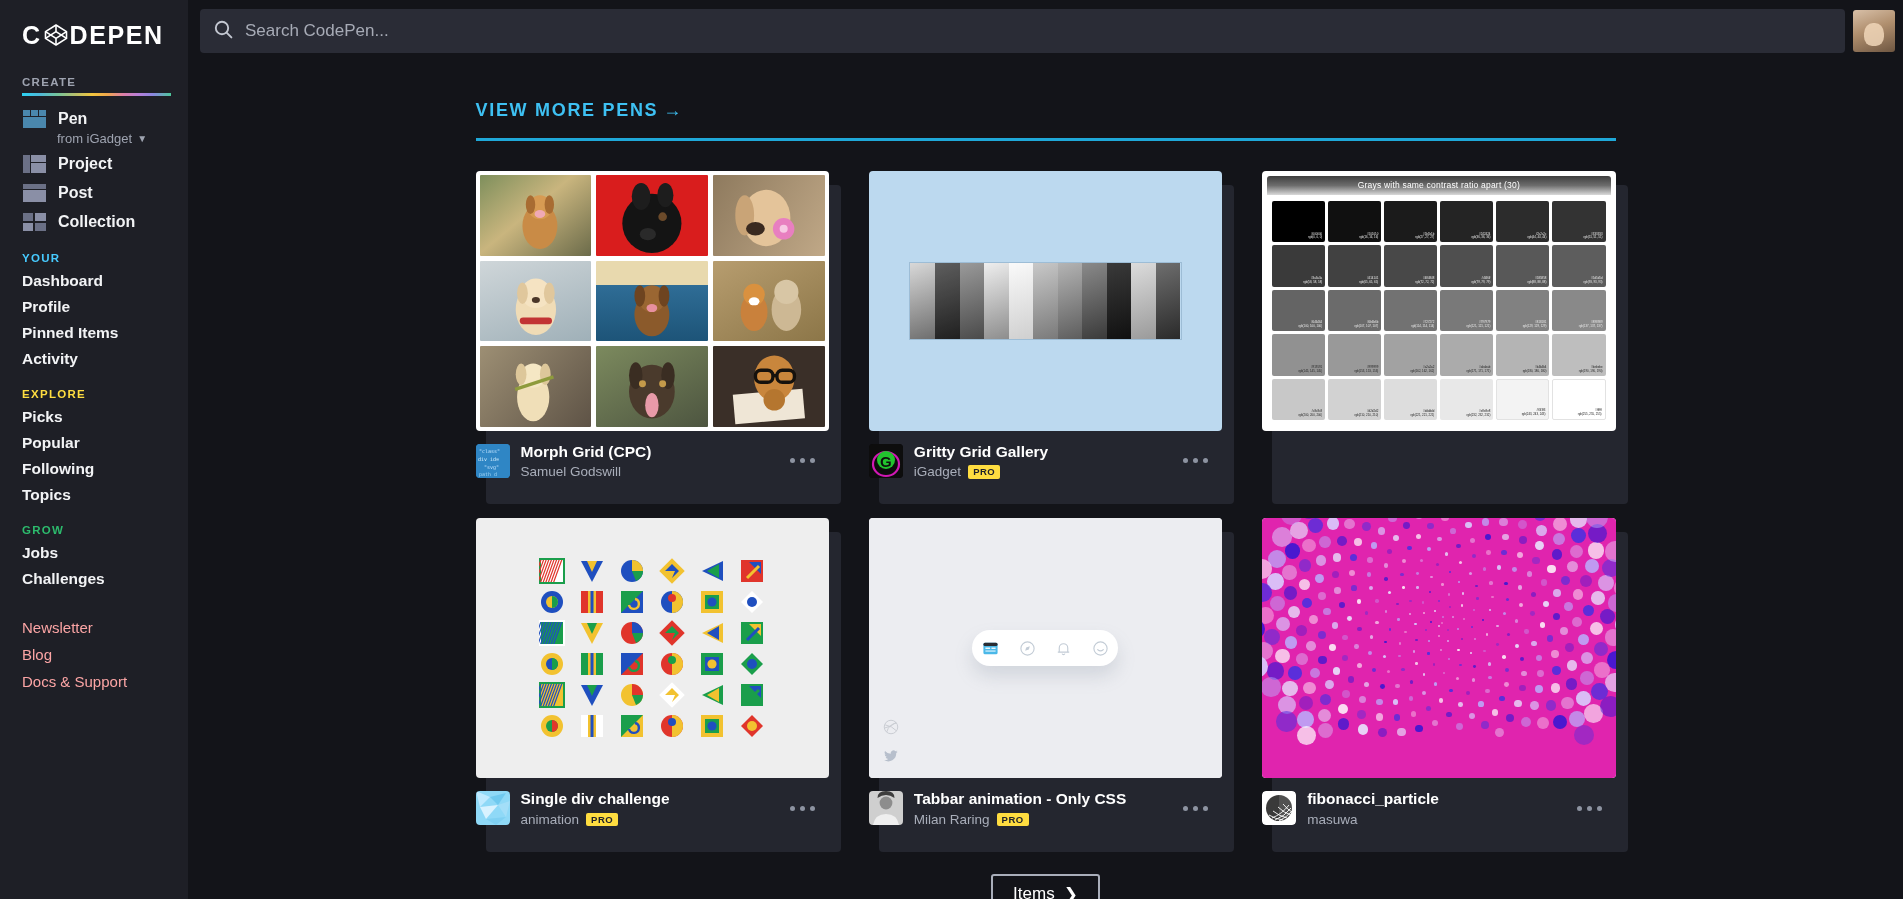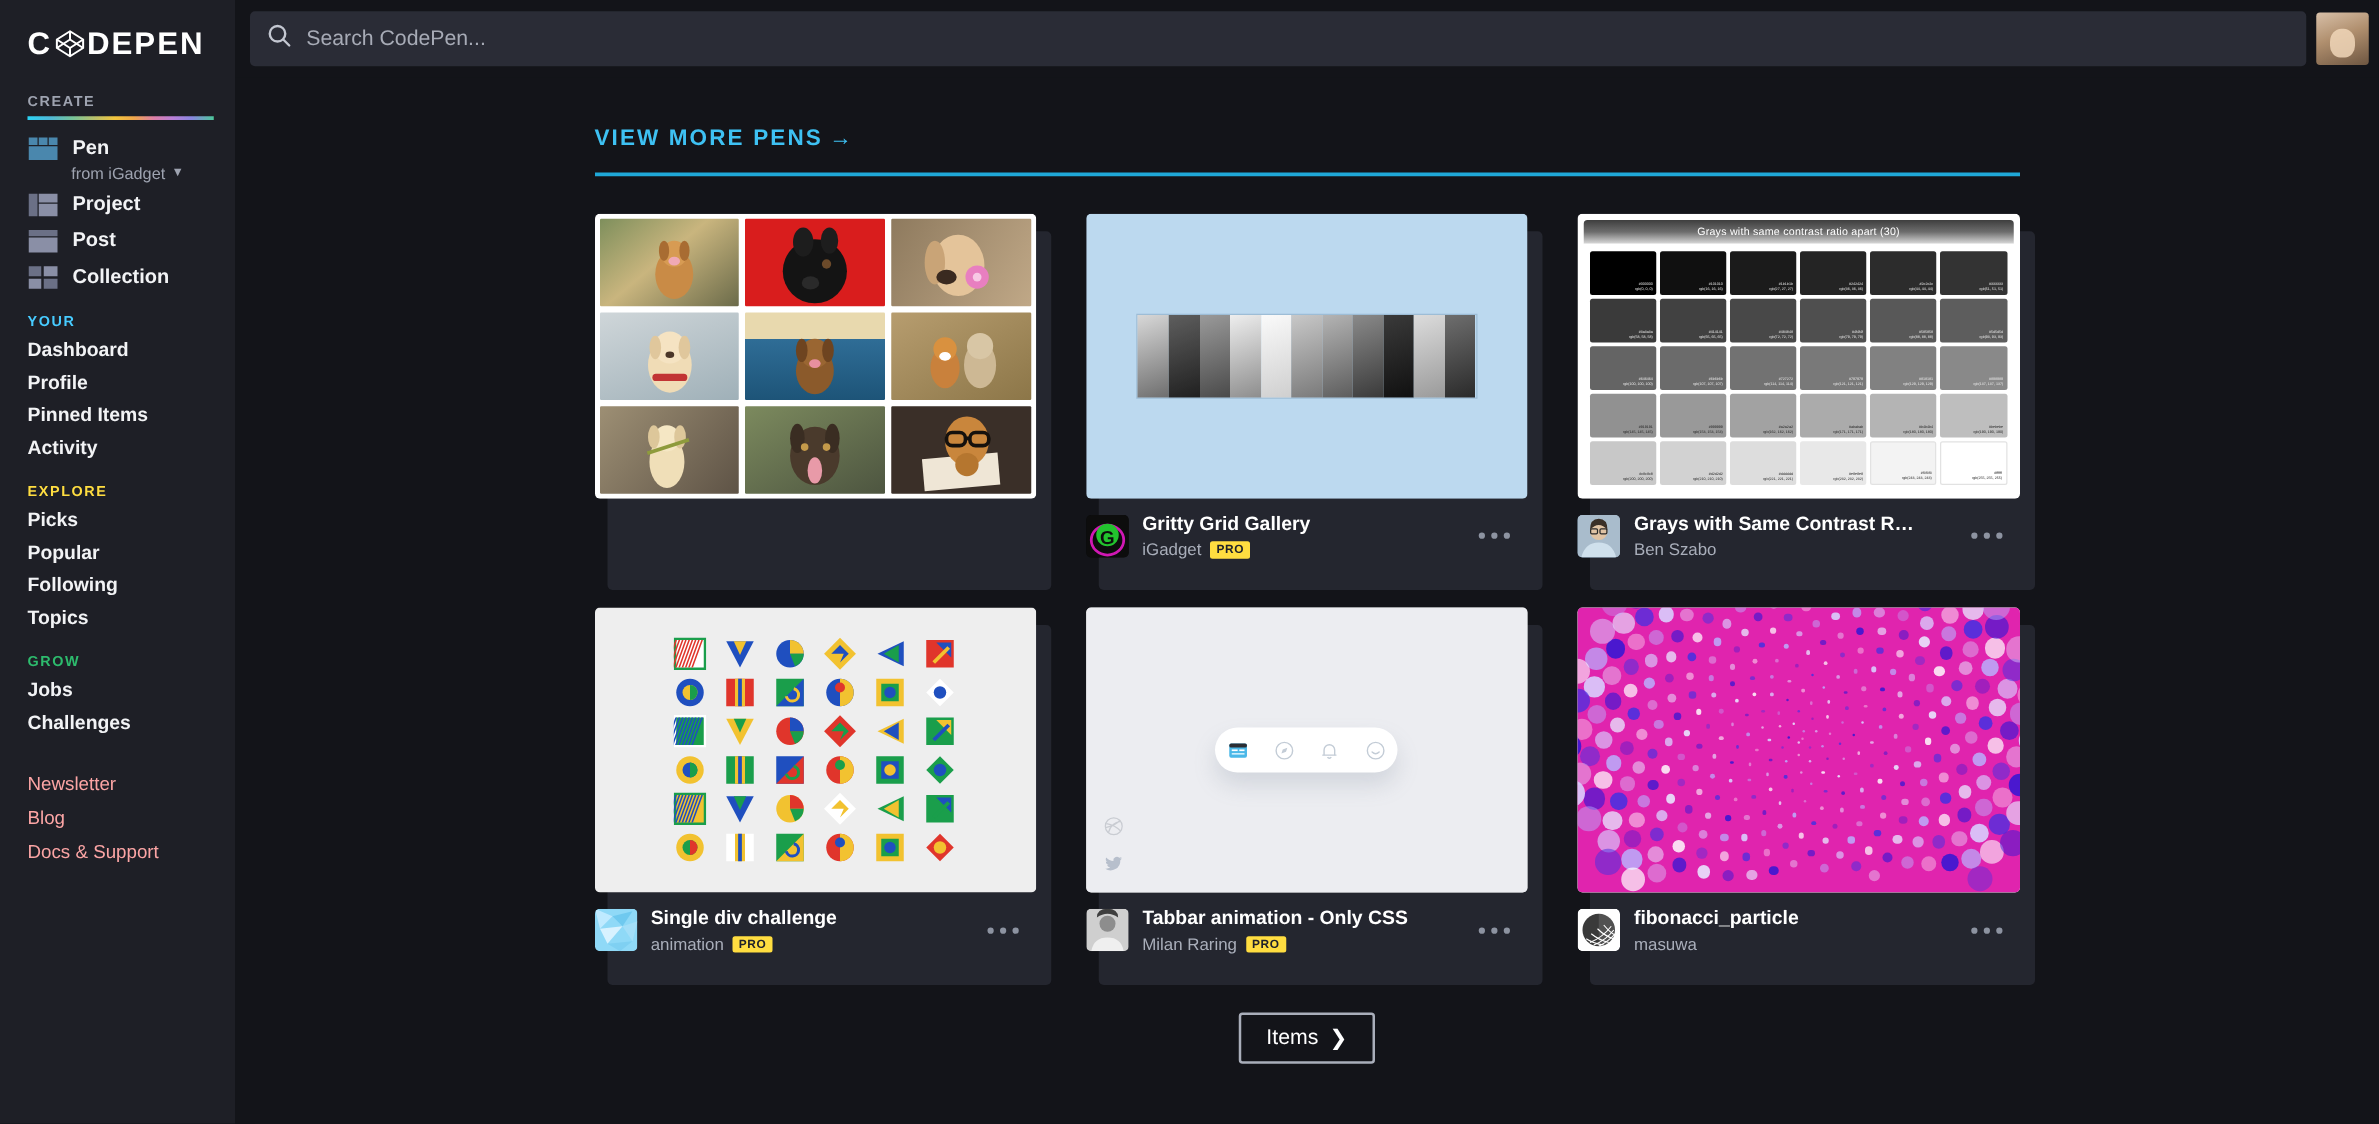--- a/index.html
+++ b/index.html
@@ -115,21 +115,21 @@
     display: grid; grid-template-columns: repeat(3, 1fr);
     column-gap: 40px; row-gap: 26px; margin-top: 30px;
   }
   .card { position: relative; }
   .card-shadow {
     position: absolute; left: 10px; top: 14px; right: -12px; bottom: -12px;
     background: #24262f; border-radius: 4px; z-index: 0;
   }
   .card-inner { position: relative; z-index: 1; }
   .thumb {
-    height: 228px; border-radius: 4px; overflow: hidden; position: relative;
+    height: 260px; border-radius: 4px; overflow: hidden; position: relative;
     cursor: pointer; background: #fff;
   }
   .meta { display: flex; align-items: center; padding: 11px 10px 13px 0; gap: 11px; }
   .meta-av {
     width: 34px; height: 34px; border-radius: 4px; flex: 0 0 34px; overflow: hidden;
     position: relative; cursor: pointer;
   }
   .meta-text { flex: 1; min-width: 0; }
   .pen-title {
     color: #fff; font-size: 15.5px; font-weight: 700; line-height: 1.25;
@@ -425,20 +425,42 @@
                   <div class="dog-cell" style="background:#3a2f28"><svg viewBox="0 0 60 60" style="width:100%;height:100%">
                         <rect x="4" y="34" width="52" height="22" fill="#efe6d6" transform="rotate(-5 30 45)"></rect>
                         <ellipse cx="34" cy="24" rx="15" ry="17" fill="#c9863c"></ellipse>
                         <ellipse cx="34" cy="40" rx="8" ry="8" fill="#b5762f"></ellipse>
                         <rect x="20" y="18" width="13" height="9" rx="4" fill="none" stroke="#15110d" stroke-width="2.5"></rect>
                         <rect x="36" y="18" width="13" height="9" rx="4" fill="none" stroke="#15110d" stroke-width="2.5"></rect>
                         <line x1="33" y1="22" x2="36" y2="22" stroke="#15110d" stroke-width="2.5"></line>
                       </svg></div>
                 </div>
               </div>
+              <div class="meta">
+                <div class="meta-av" style="background:#2e86c7">
+                  <svg viewBox="0 0 34 34" style="width:100%;height:100%">
+                    <rect width="34" height="34" fill="#2f86c5"></rect>
+                    <text x="3" y="9" font-size="5" fill="#bfe3ff" font-family="monospace">"class"</text>
+                    <text x="2" y="17" font-size="5" fill="#d7f0ff" font-family="monospace">div id=</text>
+                    <text x="8" y="25" font-size="5" fill="#bfe3ff" font-family="monospace">"svg"</text>
+                    <text x="3" y="32" font-size="5" fill="#9fd4f5" font-family="monospace">path d</text>
+                  </svg>
+                </div>
+                <div class="meta-text">
+                  <div class="pen-title">Morph Grid (CPC)</div>
+                  <div class="pen-author">
+                    <span class="uname">Samuel Godswill</span>
+                  </div>
+                </div>
+                <div class="dots">
+                    <i></i>
+                    <i></i>
+                    <i></i>
+                  </div>
+              </div>
             </div>
           </div>
 
           <div class="card">
             <div class="card-shadow"></div>
             <div class="card-inner">
               <div class="thumb">
                 <div class="gritty">
                   <div class="gritty-strip">
                     <div style="background:linear-gradient(160deg,#d8d8d8,#6e6e6e)"></div>
@@ -602,43 +624,20 @@
                       <div class="gcell" style="background: rgb(243, 243, 243); border: 1px solid rgb(226, 226, 226);">
                         <span style="color: rgb(34, 34, 34);">#f3f3f3</span>
                         <span style="color: rgb(34, 34, 34);">rgb(243, 243, 243)</span>
                       </div>
                       <div class="gcell" style="background: rgb(255, 255, 255); border: 1px solid rgb(226, 226, 226);">
                         <span style="color: rgb(34, 34, 34);">#ffffff</span>
                         <span style="color: rgb(34, 34, 34);">rgb(255, 255, 255)</span>
                       </div>
                     </div>
                 </div>
-              </div>
-              <div class="meta">
-                <div class="meta-av" style="background:#8fa8bd">
-                  <svg viewBox="0 0 34 34" style="width:100%;height:100%">
-                    <rect width="34" height="34" fill="#a9bccc"></rect>
-                    <circle cx="17" cy="13" r="7" fill="#e0c3a4"></circle>
-                    <path d="M10 12 q7 -8 14 0 q0 -9 -7 -9 q-7 0 -7 9" fill="#3a3028"></path>
-                    <rect x="10.5" y="11" width="5.5" height="4" rx="1" fill="none" stroke="#2a2a2a" stroke-width="1"></rect>
-                    <rect x="18" y="11" width="5.5" height="4" rx="1" fill="none" stroke="#2a2a2a" stroke-width="1"></rect>
-                    <path d="M3 34 q3 -12 14 -12 q11 0 14 12 z" fill="#cfe0ec"></path>
-                  </svg>
-                </div>
-                <div class="meta-text">
-                  <div class="pen-title">Grays with Same Contrast R…</div>
-                  <div class="pen-author">
-                    <span class="uname">Ben Szabo</span>
-                  </div>
-                </div>
-                <div class="dots">
-                    <i></i>
-                    <i></i>
-                    <i></i>
-                  </div>
               </div>
             </div>
           </div>
 
           <div class="card">
             <div class="card-shadow"></div>
             <div class="card-inner">
               <div class="thumb">
                 <div class="shapes-wrap">
                   <div class="shapes-grid" id="shapes-grid">

